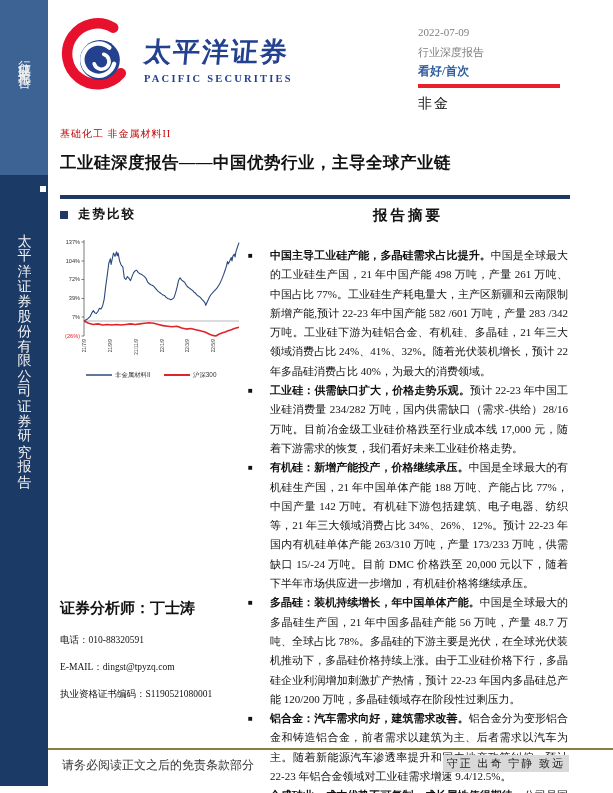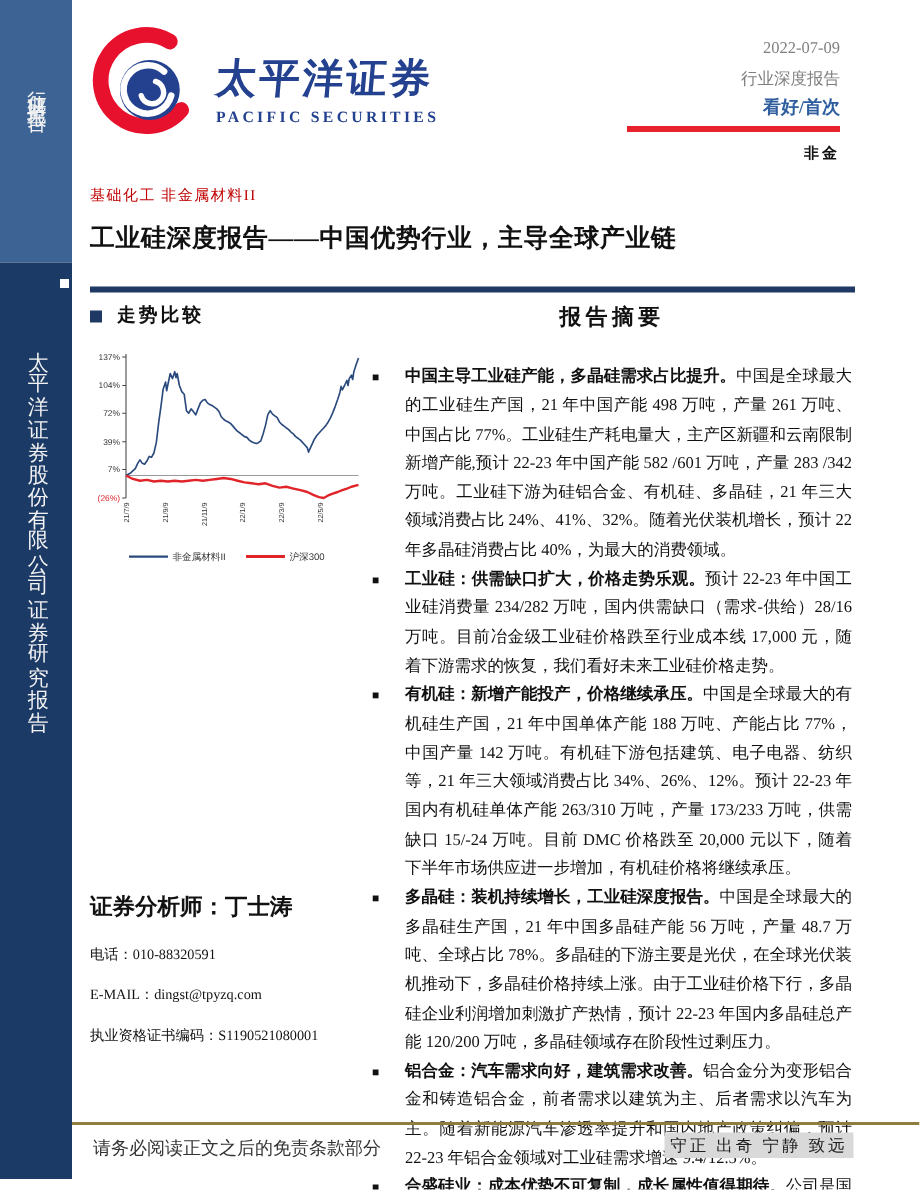--- a/index.html
+++ b/index.html
@@ -26,26 +26,26 @@
   
   main { position:absolute; left:48px; top:0; width:565px; height:100%; padding:18px 0 0 12px; }
   .header-row { display:flex; justify-content:space-between; padding-right:53px; }
   .logo-row { display:flex; align-items:flex-start; }
   .brand-block { margin:16px 0 0 8px; }
   .brand-cn {
     color:#23418f; font-size:27px; font-weight:bold; letter-spacing:2px;
     transform:skewX(-5deg);
   }
   .brand-en { color:#23418f; font-size:10.5px; letter-spacing:2.2px; margin-top:3px; font-weight:bold; }
-  .meta-block { text-align:right; margin-top:8px; }
+  .meta-block { margin-top:8px; }
   .meta-date { color:#7f7f7f; font-size:11px; }
   .meta-type { color:#7f7f7f; font-size:11px; margin-top:7px; }
   .meta-rating { color:#2e5e9e; font-size:12px; font-weight:bold; margin:3px 0 4px; }
   .meta-redline { height:4px; background:#e8222d; width:142px; margin-left:auto; }
-  .meta-sector { font-size:10px; font-weight:bold; margin-top:7px; letter-spacing:2px; }
+  .meta-sector { font-size:14px; font-weight:normal; margin-top:7px; letter-spacing:2px; }
   .category { margin-top:14px; color:#c00000; font-size:10px; letter-spacing:1px; }
   .page-title { margin-top:11px; font-size:16.5px; font-weight:bold; letter-spacing:0.5px; }
   .divider { margin-top:21px; height:4px; width:510px; background:#1f3864; }
   
   .columns { display:flex; margin-top:7px; }
   .col-left { width:186px; flex:none; }
   .col-right { width:320px; margin-left:2px; flex:none; }
   .trend-heading { display:flex; align-items:center; font-size:12.5px; font-weight:bold; letter-spacing:2px; }
   .trend-heading .sq { width:8px; height:8px; background:#1f3864; margin-right:10px; flex:none; }
   .summary-heading { font-size:14.5px; font-weight:bold; letter-spacing:3px;text-align:center; }
@@ -170,21 +170,21 @@
           <li class="summary-item">
             <span class="summary-marker">■</span>
             <div class="summary-text"><b>工业硅：供需缺口扩大，价格走势乐观。</b>预计 22-23 年中国工业硅消费量 234/282 万吨，国内供需缺口（需求-供给）28/16 万吨。目前冶金级工业硅价格跌至行业成本线 17,000 元，随着下游需求的恢复，我们看好未来工业硅价格走势。</div>
           </li>
           <li class="summary-item">
             <span class="summary-marker">■</span>
             <div class="summary-text"><b>有机硅：新增产能投产，价格继续承压。</b>中国是全球最大的有机硅生产国，21 年中国单体产能 188 万吨、产能占比 77%，中国产量 142 万吨。有机硅下游包括建筑、电子电器、纺织等，21 年三大领域消费占比 34%、26%、12%。预计 22-23 年国内有机硅单体产能 263/310 万吨，产量 173/233 万吨，供需缺口 15/-24 万吨。目前 DMC 价格跌至 20,000 元以下，随着下半年市场供应进一步增加，有机硅价格将继续承压。</div>
           </li>
           <li class="summary-item">
             <span class="summary-marker">■</span>
-            <div class="summary-text"><b>多晶硅：装机持续增长，工业硅深度报告。</b>中国是全球最大的多晶硅生产国，21 年中国多晶硅产能 56 万吨，产量 48.7 万吨、全球占比 78%。多晶硅的下游主要是光伏，在全球光伏装机推动下，多晶硅价格持续上涨。由于工业硅价格下行，多晶硅企业利润增加刺激扩产热情，预计 22-23 年国内多晶硅总产能 120/200 万吨，多晶硅领域存在阶段性过剩压力。</div>
+            <div class="summary-text"><b>多晶硅：装机持续增长，年中国单体产能。</b>中国是全球最大的多晶硅生产国，21 年中国多晶硅产能 56 万吨，产量 48.7 万吨、全球占比 78%。多晶硅的下游主要是光伏，在全球光伏装机推动下，多晶硅价格持续上涨。由于工业硅价格下行，多晶硅企业利润增加刺激扩产热情，预计 22-23 年国内多晶硅总产能 120/200 万吨，多晶硅领域存在阶段性过剩压力。</div>
           </li>
           <li class="summary-item">
             <span class="summary-marker">■</span>
             <div class="summary-text"><b>铝合金：汽车需求向好，建筑需求改善。</b>铝合金分为变形铝合金和铸造铝合金，前者需求以建筑为主、后者需求以汽车为主。随着新能源汽车渗透率提升和国内地产政策纠偏，预计 22-23 年铝合金领域对工业硅需求增速 9.4/12.5%。</div>
           </li>
           <li class="summary-item">
             <span class="summary-marker">■</span>
             <div class="summary-text"><b>合盛硅业：成本优势不可复制，成长属性值得期待。</b>公司是国内最大的工业硅和有机硅企业，工业硅成本优势突出、有机硅靠近下游市场。未来公司工业硅产能从 79 万吨增至 199 万吨，有机硅单体产能从 93 万吨增至 253 万吨，待 20 万吨多晶硅和 300 万吨光伏玻璃投产后，产业链优势更加突出。</div>
           </li>
         </ul>

